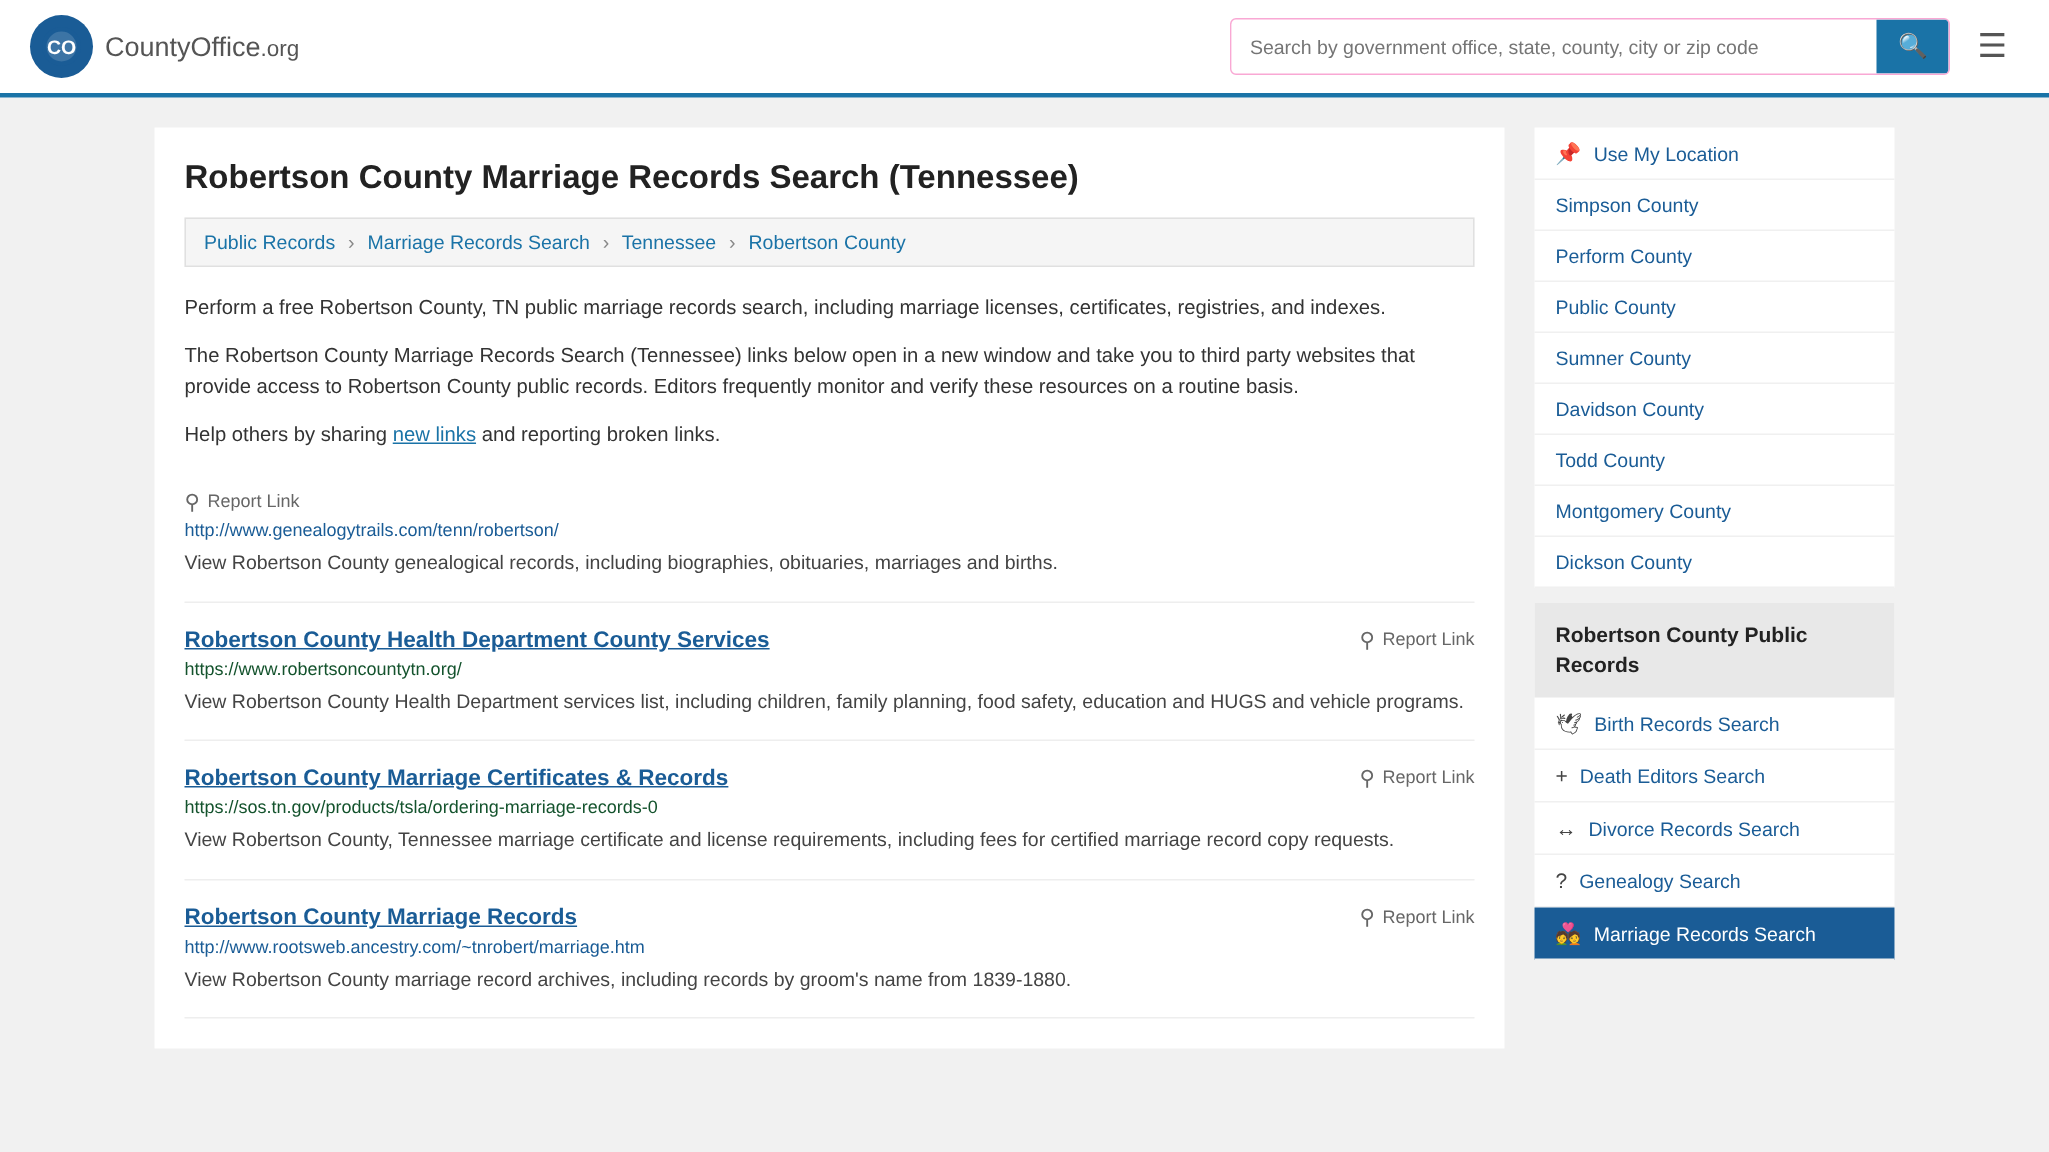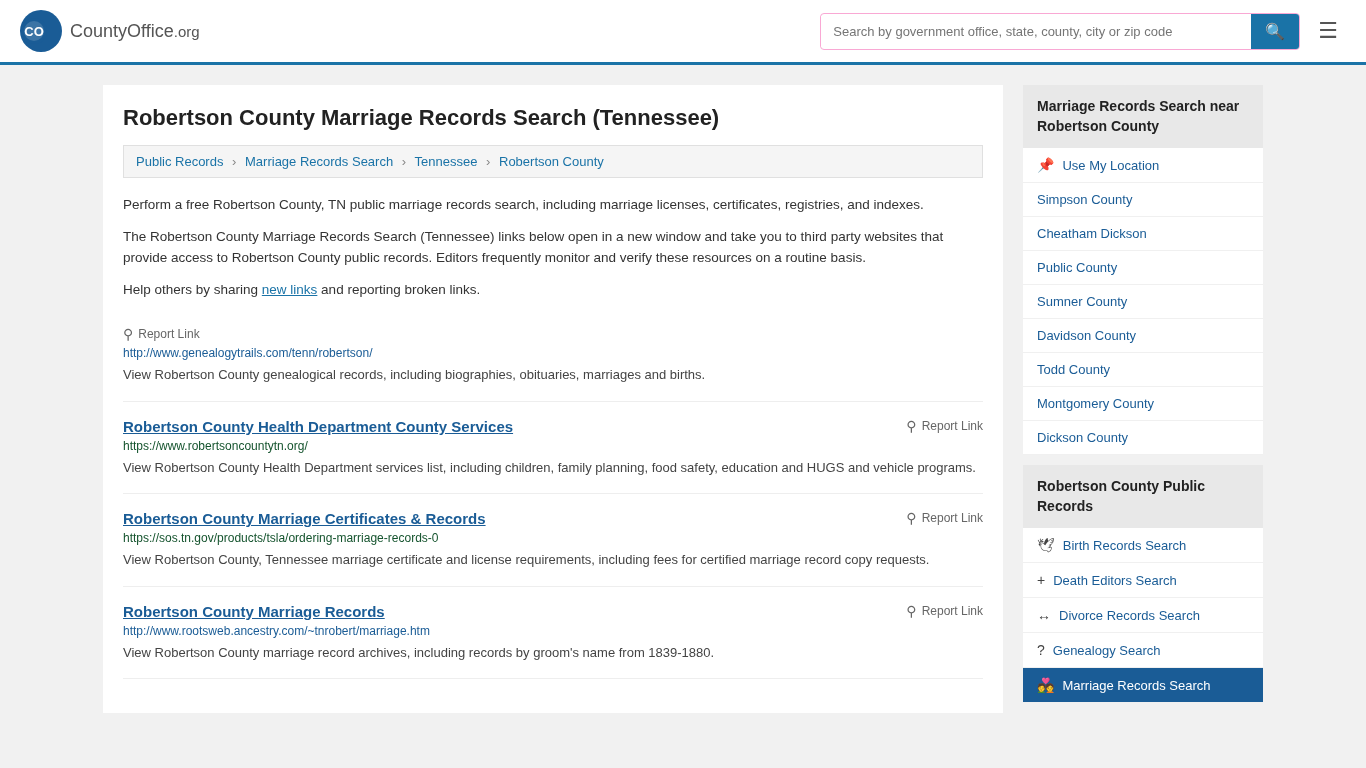--- a/index.html
+++ b/index.html
@@ -19,20 +19,21 @@
       align-items: center;
       gap: 8px;
     }
     .logo-circle {
       width: 42px;
       height: 42px;
       background: #1a5c96;
       border-radius: 50%;
       display: flex;
       align-items: center;
+      justify-content: center;
       color: white;
       font-size: 18px;
     }
     .logo-text {
       font-size: 18px;
       font-weight: bold;
       color: #1a5c96;
     }
     .logo-text span {
       color: #555;
@@ -305,33 +306,30 @@
     </div>
     <div class="result-url blue">http://www.rootsweb.ancestry.com/~tnrobert/marriage.htm</div>
     <div class="result-desc">View Robertson County marriage record archives, including records by groom's name from 1839-1880.</div>
   </div>
       </div>
   </div>
 
   <div class="sidebar">
 
     <div class="sidebar-section">
-      <div class="sidebar-header">
-        <span>Marriage Records Search near Robertson County</span>
-      </div>
       <div class="sidebar-item use-location">
         <span class="si-icon">📌</span>
         <a href="#">Use My Location</a>
       </div>
       <div id="nearby-counties-container">
           <div class="sidebar-item">
             <a href="#">Simpson County</a>
           </div>
           <div class="sidebar-item">
-            <a href="#">Cheatham Dickson</a>
+            <a href="#">Perform County</a>
           </div>
           <div class="sidebar-item">
             <a href="#">Public County</a>
           </div>
           <div class="sidebar-item">
             <a href="#">Sumner County</a>
           </div>
           <div class="sidebar-item">
             <a href="#">Davidson County</a>
           </div>

